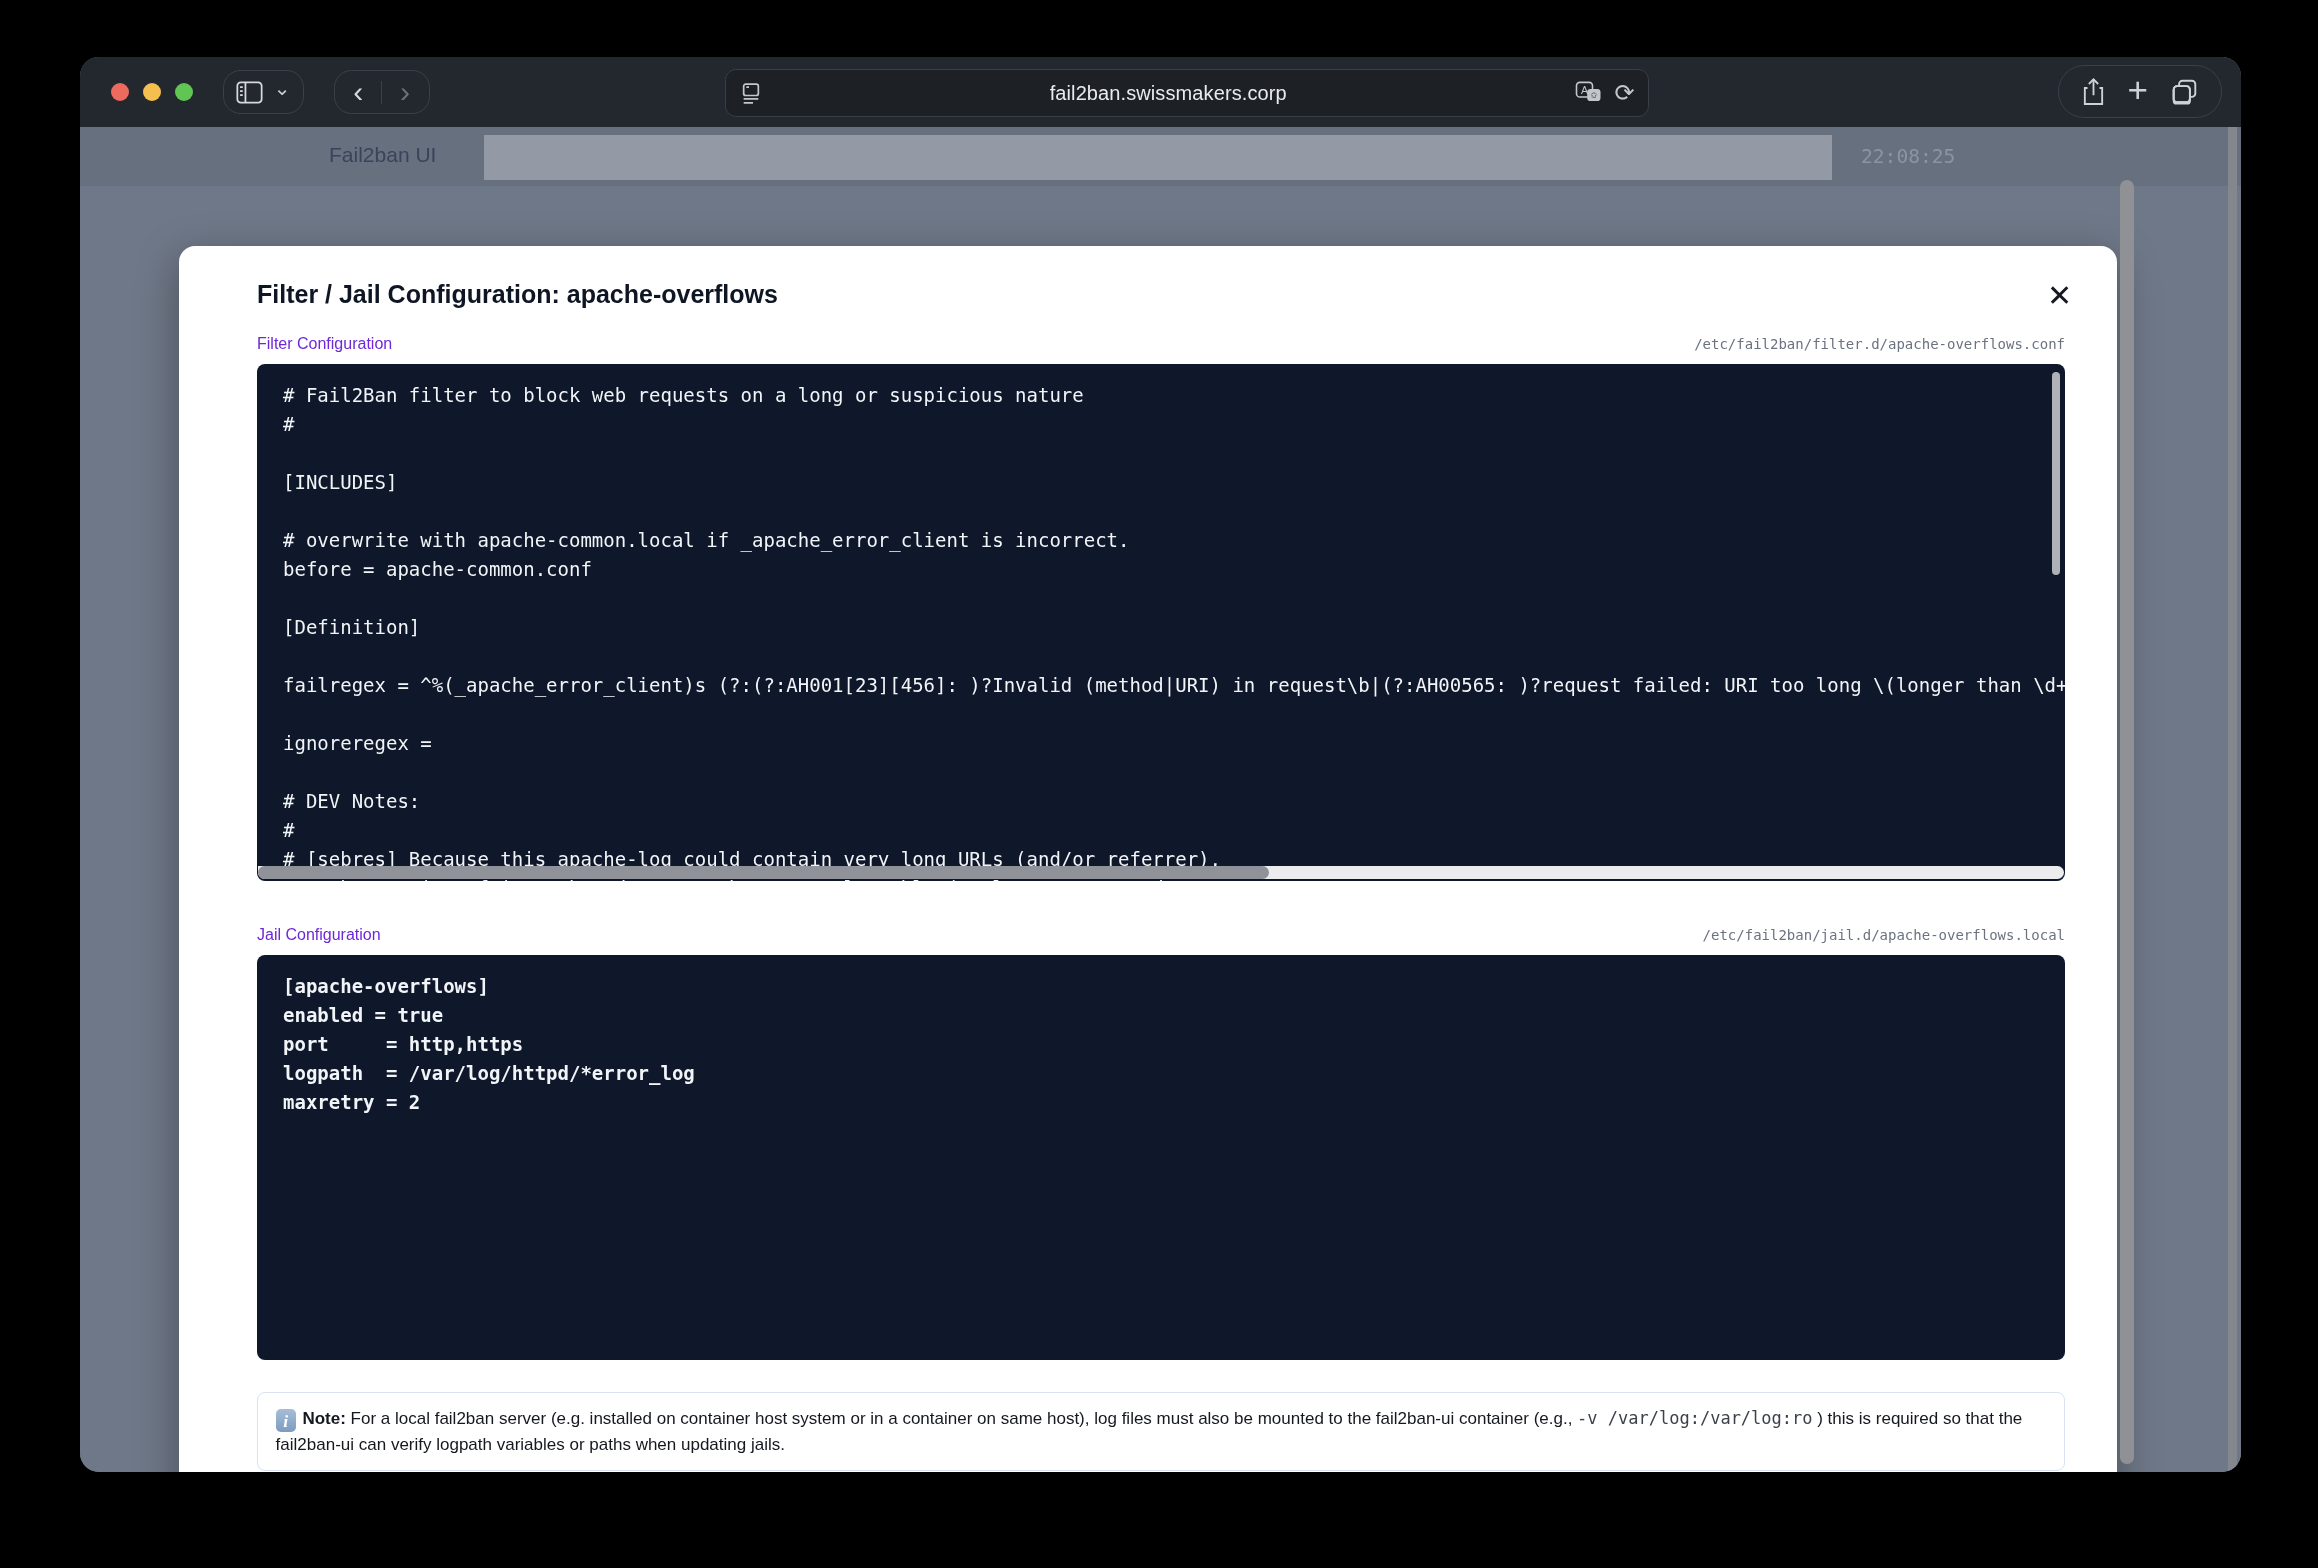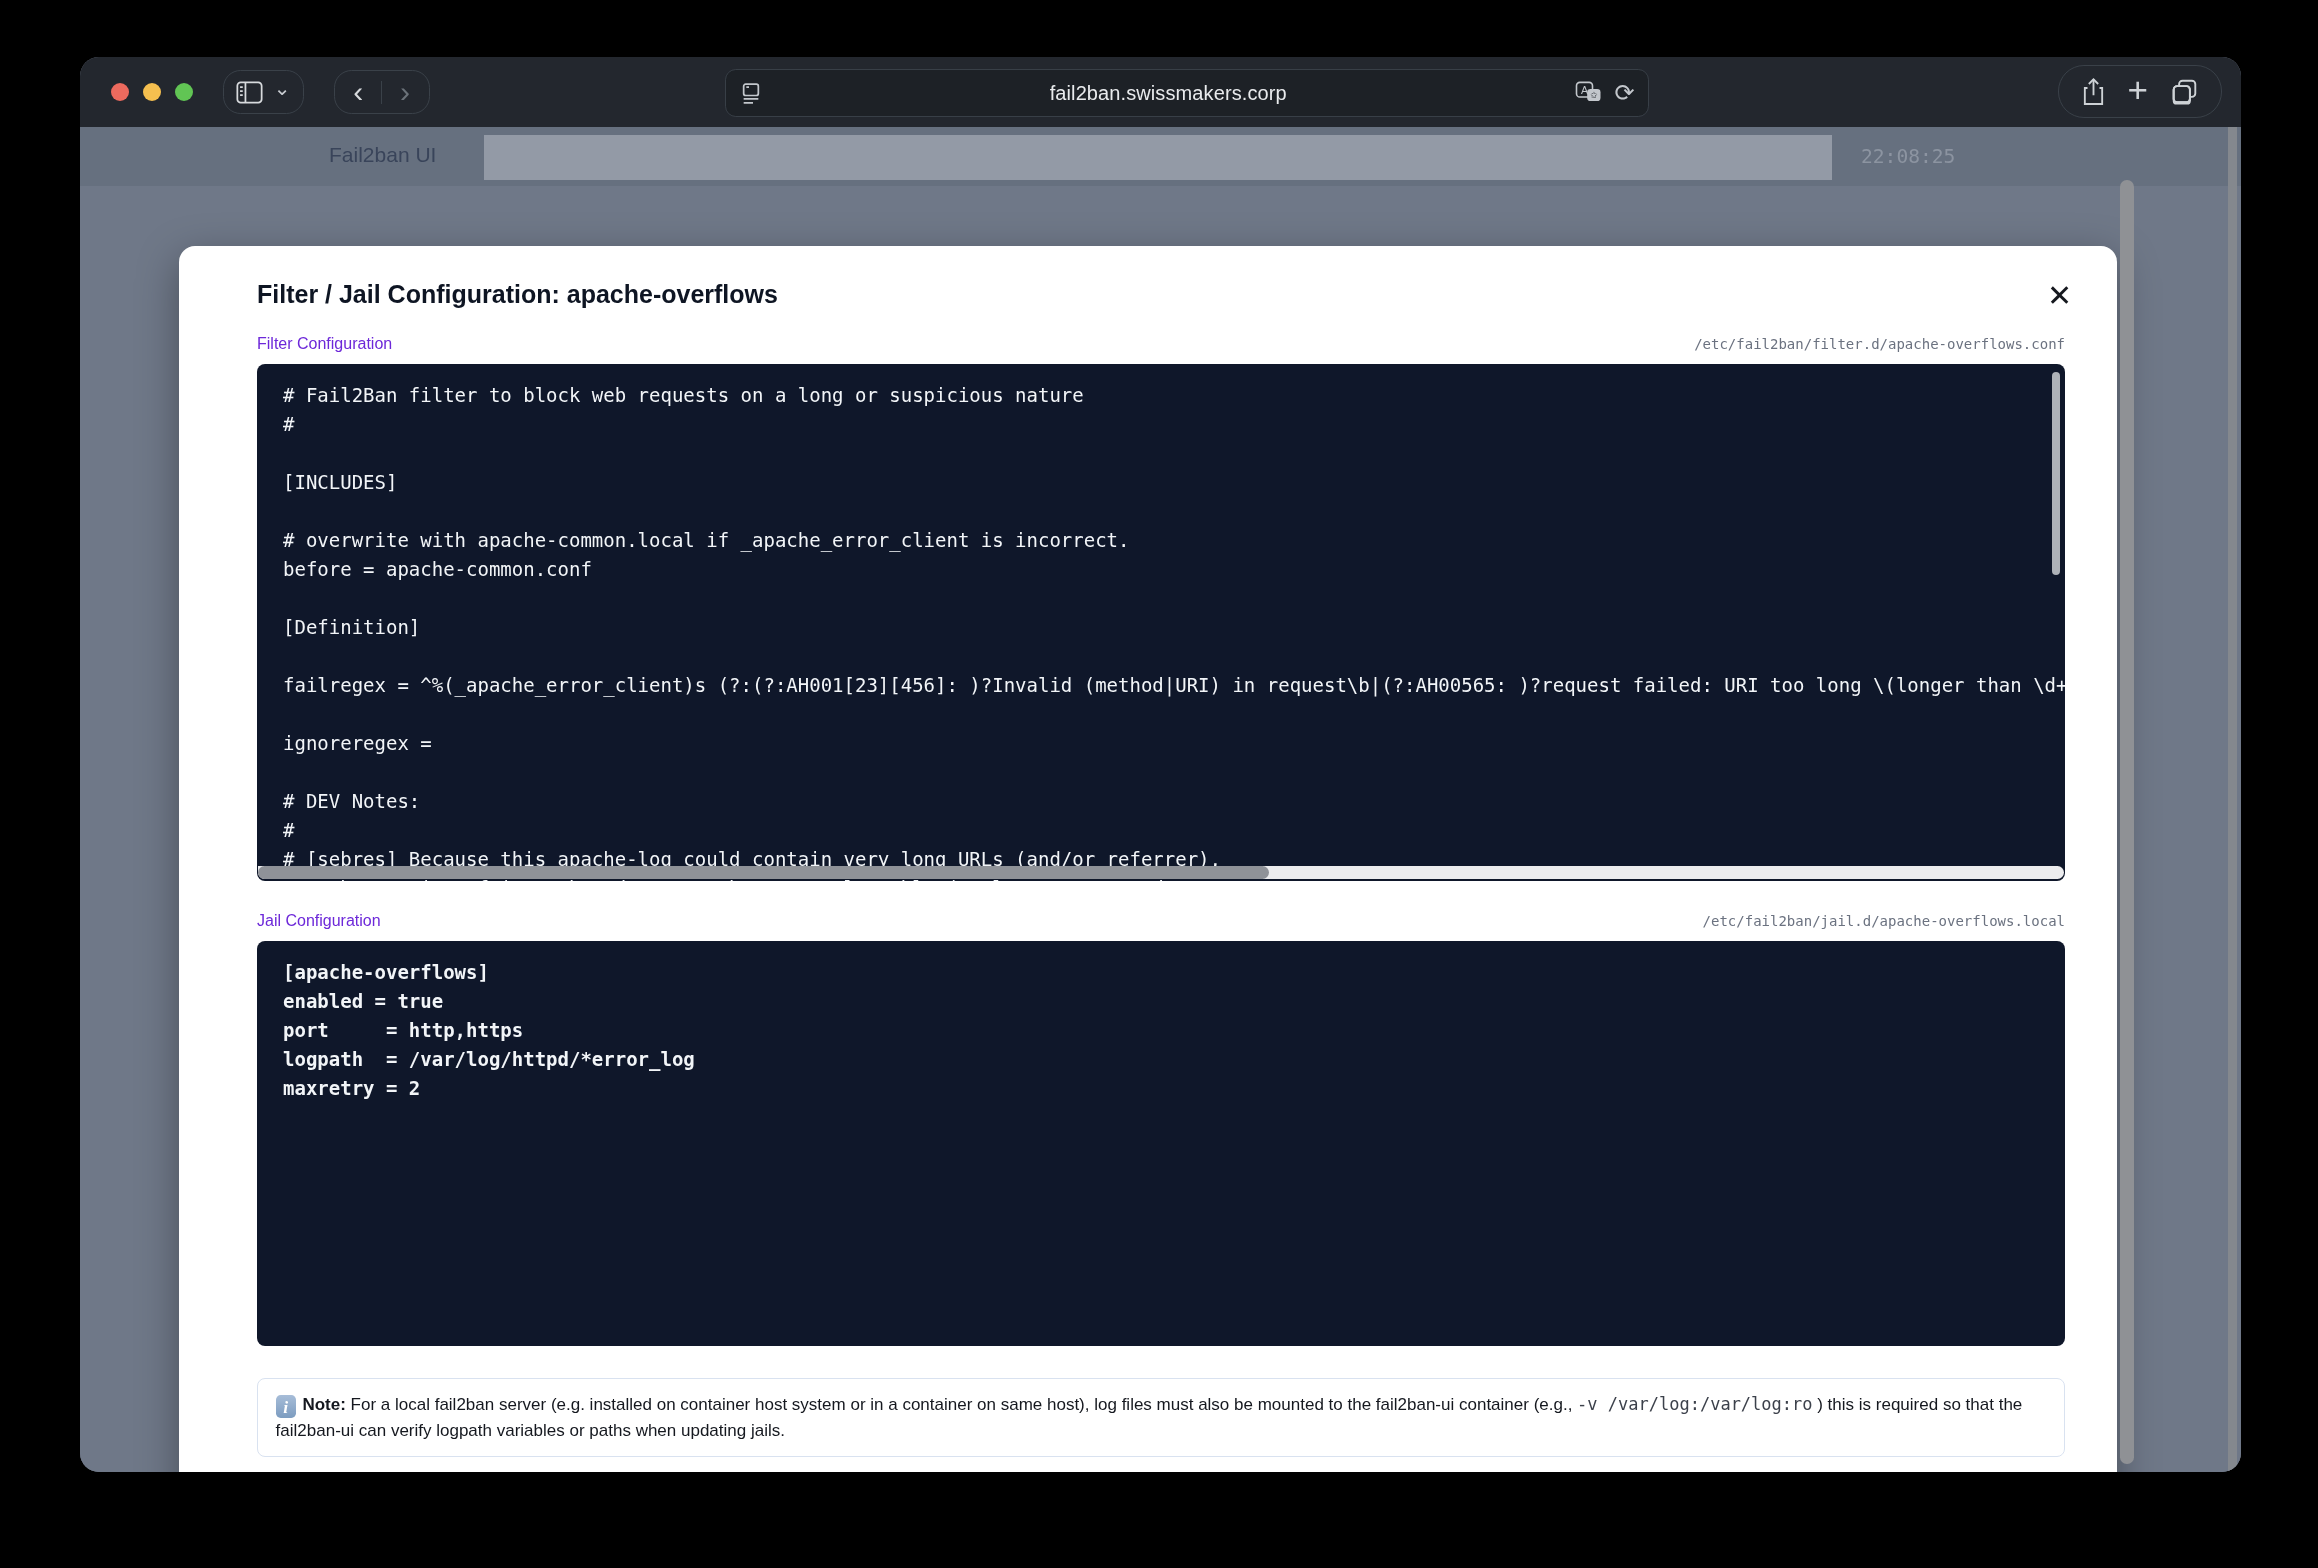--- a/index.html
+++ b/index.html
@@ -40,21 +40,21 @@
   .modal{position:absolute;left:99px;top:119px;width:1938px;height:1358px;background:#fff;
          border-radius:16px 16px 0 0;box-shadow:0 12px 41px rgba(0,0,0,.35);}
   .modal-scroll-thumb{position:absolute;left:2040px;top:123px;width:13.5px;height:1284px;
          border-radius:6.8px;background:#8f9195;}
   .modal-inner{position:absolute;left:54px;right:52px;top:0;padding-left:24px;}
   .modal-title{margin-top:34px;font-size:25px;font-weight:600;color:#0e1523;}
   .close-btn{position:absolute;right:-13.5px;top:31px;width:38px;height:38px;display:flex;
          align-items:center;justify-content:center;font-size:30px;color:#15181e;cursor:pointer;
          font-weight:400;line-height:1;}
   .sec-row{display:flex;justify-content:space-between;align-items:baseline;}
-  .sec-row.first{margin-top:26px;} .sec-row.second{margin-top:31px;}
+  .sec-row.first{margin-top:26px;} .sec-row.second{margin-top:45px;}
   .sec-label{font-size:16px;font-weight:500;color:#6d28d9;}
   .sec-path{font-size:14px;color:#6b7280;font-family:"DejaVu Sans Mono",monospace;}
   .codeblock{position:relative;margin-top:10.8px;background:#0f172a;border-radius:8px;overflow:hidden;}
   .codeblock pre{margin:0;padding:17.6px 13.5px 0 26px;font-family:"DejaVu Sans Mono",monospace;
          font-size:19px;line-height:29px;color:#f2f5f8;white-space:pre;overflow:hidden;}
   .cb1{height:517px;} .cb2{height:405px;font-weight:bold;}
   .v-thumb{position:absolute;top:8px;right:5.4px;width:8px;height:203px;border-radius:4px;
          background:#aeb2b8;}
   .h-scroll{position:absolute;left:1.4px;right:1.4px;bottom:1.4px;height:13.5px;background:#ececee;
          border-radius:0 6.8px 6.8px 6.8px;}

